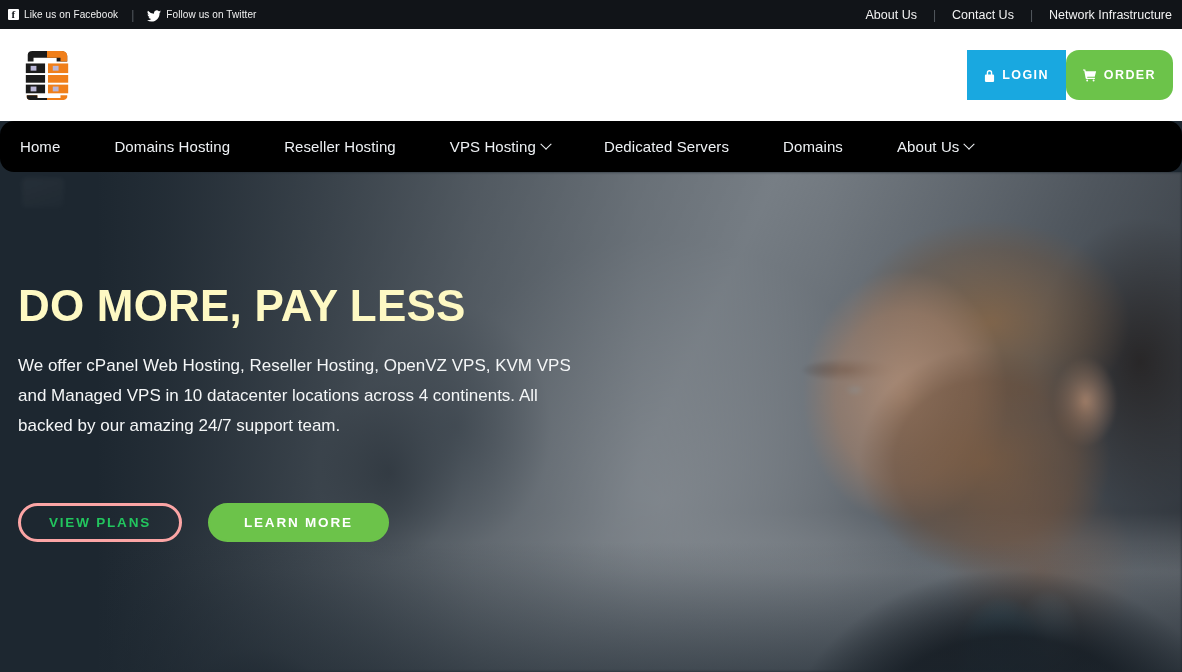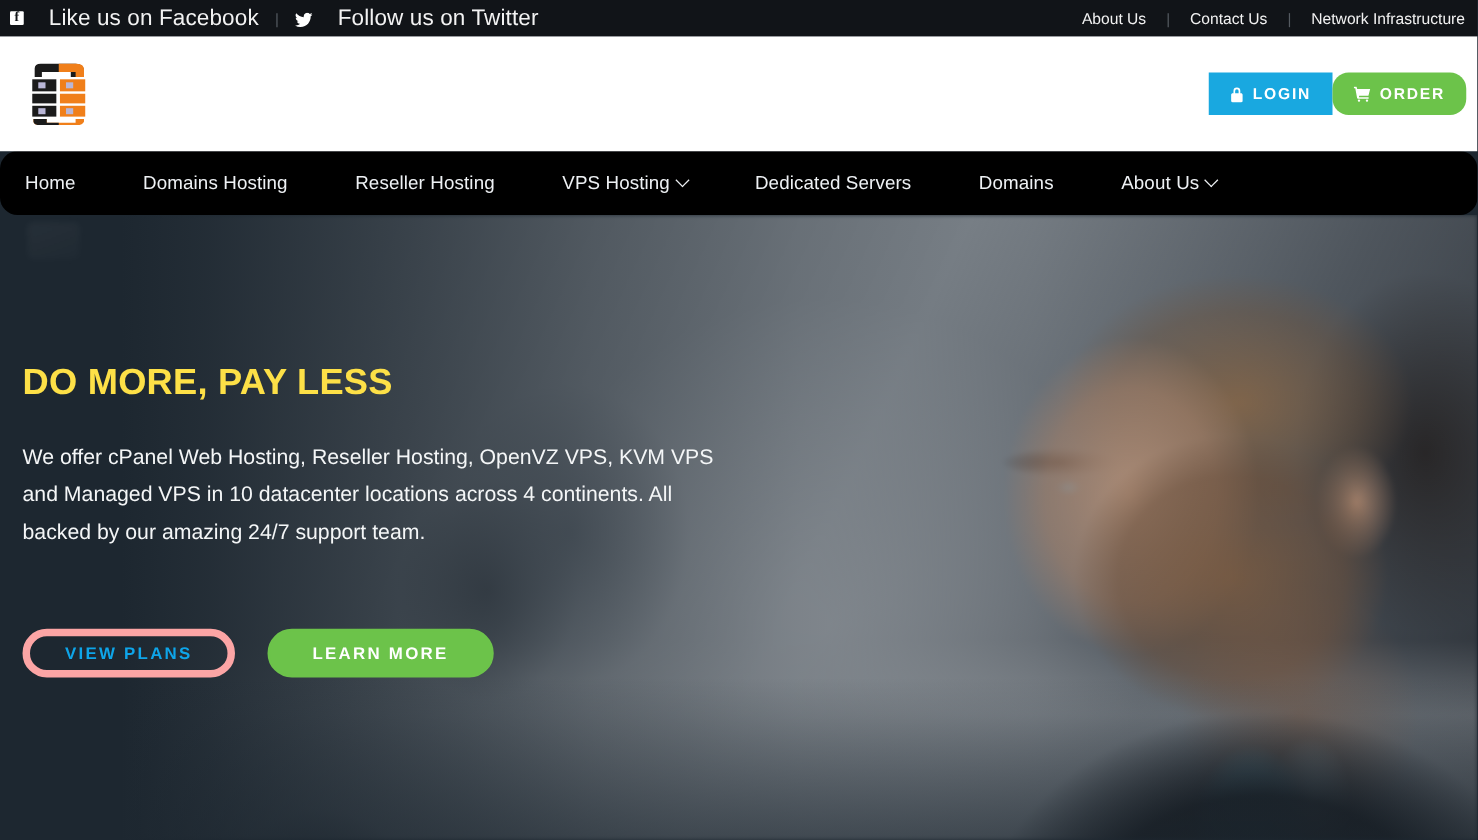--- a/index.html
+++ b/index.html
@@ -23,23 +23,23 @@
     position: relative;
     z-index: 40;
   }
   .topbar-left, .topbar-right {
     display: flex;
     align-items: center;
   }
   .social-link {
     display: flex;
     align-items: center;
-    gap: 20px;
+    gap: 5px;
     color: #f2f2f2;
-    font-size: 18px;
+    font-size: 10px;
     letter-spacing: .1px;
     text-decoration: none;
     white-space: nowrap;
   }
   .tb-sep {
     color: #555b61;
     font-size: 12px;
     margin: 0 13px;
     user-select: none;
   }
@@ -104,21 +104,21 @@
   }
   .logo-host { color: #f07f1a; }
   .logo-us  { color: #1b1b1b; }
 
   .header-actions { display: flex; align-items: stretch; }
   .btn-hdr {
     display: flex;
     align-items: center;
     justify-content: center;
     gap: 7px;
-    height: 34px;
+    height: 50px;
     padding: 0 17px;
     border: none;
     color: #ffffff;
     font-size: 12.5px;
     font-weight: bold;
     letter-spacing: 1.4px;
     cursor: pointer;
     font-family: "Liberation Sans", sans-serif;
     text-decoration: none;
     white-space: nowrap;
@@ -243,22 +243,22 @@
     top: 0;
     width: 620px;
     height: 100%;
     display: flex;
     flex-direction: column;
     justify-content: center;
     z-index: 5;
     padding-bottom: 18px;
   }
   .hero-title {
-    color: #fde047;
-    font-size: 29px;
+    color: #fef9c3;
+    font-size: 44px;
     font-weight: bold;
     letter-spacing: .2px;
     line-height: 44px;
     margin-bottom: 23px;
     font-family: "Liberation Sans", sans-serif;
   }
   .hero-sub {
     color: #f4f6f7;
     font-size: 17px;
     line-height: 30px;
@@ -281,22 +281,22 @@
     font-size: 13.5px;
     font-weight: bold;
     letter-spacing: 1.8px;
     text-decoration: none;
     cursor: pointer;
     white-space: nowrap;
     font-family: "Liberation Sans", sans-serif;
   }
   .btn-outline {
     background: transparent;
-    border: 6px solid #fca5a5;
-    color: #0ea5e9;
+    border: 3px solid #fca5a5;
+    color: #22c55e;
   }
   .btn-green {
     background: #6cc34a;
     border: 2px solid #6cc34a;
     color: #ffffff;
     padding: 0 34px;
   }
 </style>
 </head>
 <body>

